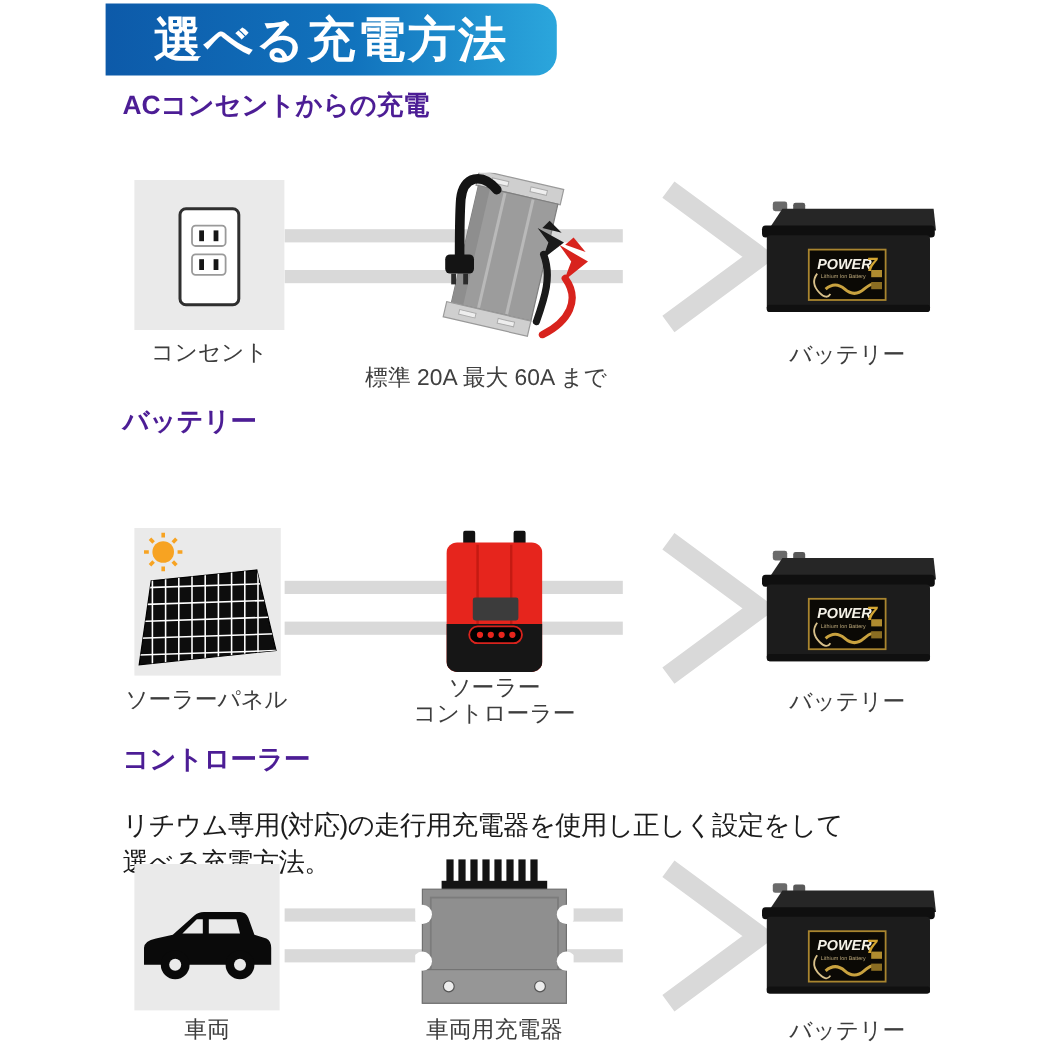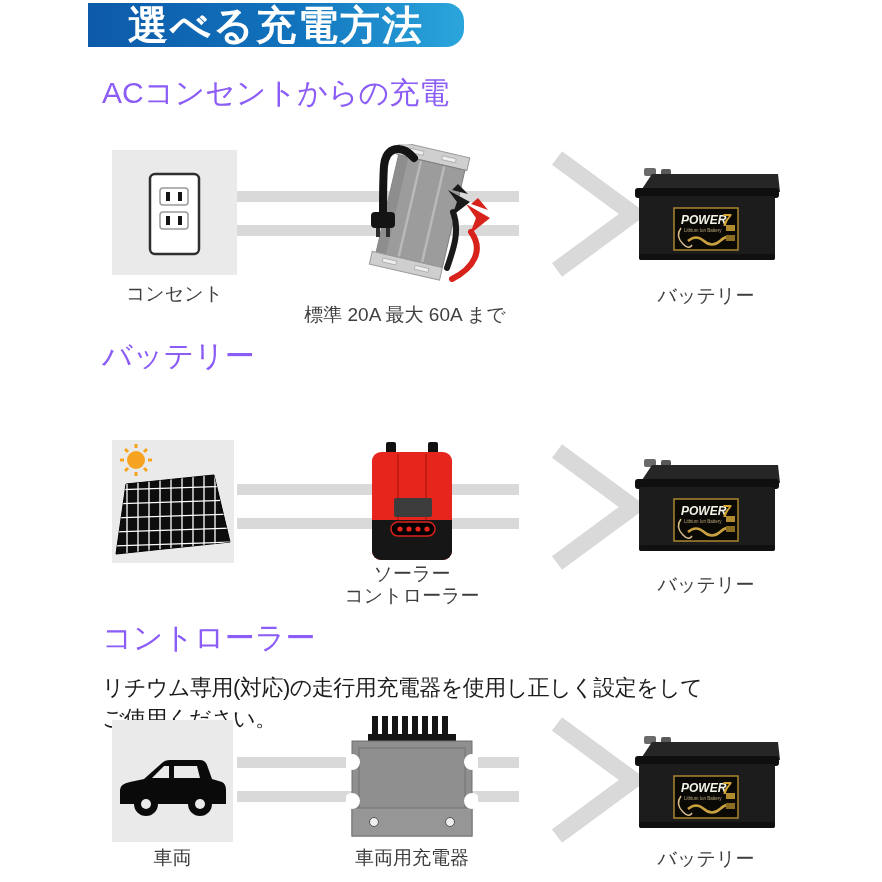--- a/index.html
+++ b/index.html
@@ -1,23 +1,23 @@
 <!DOCTYPE html>
 <html><head>
 <meta charset="utf-8">
 <style>
   html,body{margin:0;padding:0;background:#fff;}
   body{font-family:"Liberation Sans","DejaVu Sans",sans-serif;}
   #stage{position:relative;width:882px;height:882px;background:#fff;overflow:hidden;}
   .abs{position:absolute;}
-  .banner{left:88px;top:3px;width:376px;height:44px;border-radius:0 18px 18px 0;
+  .banner{left:88px;top:3px;width:376px;height:60px;border-radius:0 18px 18px 0;
           background:linear-gradient(90deg,#0d5aa9 0%,#1173bd 55%,#2ba6dc 100%);
           display:flex;align-items:center;justify-content:center;}
   .banner span{color:#fff;font-size:40px;font-weight:bold;letter-spacing:2px;}
-  .sec-head{font-size:30px;font-weight:normal;color:#8b5cf6;white-space:nowrap;}
+  .sec-head{font-size:22px;font-weight:bold;color:#4c1d95;white-space:nowrap;}
   .sec-body{font-size:22px;color:#1c1c1c;line-height:31px;white-space:nowrap;letter-spacing:-0.5px;}
   .graybox{background:#eaeaea;}
   .cap{font-size:19px;color:#3d3d3d;text-align:center;white-space:nowrap;}
   .cap2{line-height:22px;}
   .note{font-size:19px;color:#404040;text-align:center;white-space:nowrap;}
   svg{display:block;}
 </style>
 </head>
 <body>
 
@@ -166,30 +166,31 @@
     <rect x="44" y="42" width="64" height="42" fill="#0b0905" stroke="#a9852f" stroke-width="1.5"></rect>
     <text x="51" y="58" font-size="12" font-style="italic" font-weight="bold" fill="#f5f2e8">POWER</text>
     <text x="92" y="60" font-size="16" font-style="italic" font-weight="bold" fill="#d4a633">7</text>
     <text x="54" y="66" font-size="4.5" fill="#bba77a">Lithium Ion Battery</text>
     <path d="M 51,62 q -6,8 2,16 q 6,6 9,1" fill="none" stroke="#d8c08a" stroke-width="1.5"></path>
     <path d="M 58,75 q 8,-7 16,0 t 16,0 t 10,-2" fill="none" stroke="#c9a23f" stroke-width="2.5"></path>
     <rect x="96" y="59" width="9" height="6" fill="#b08c2f"></rect>
     <rect x="96" y="69" width="9" height="6" fill="#8a6d22"></rect>
   </svg>
 
+  <div class="abs cap" style="left:97px;top:570px;width:150px;">ソーラーパネル</div>
   <div class="abs cap cap2" style="left:327px;top:563px;width:170px;">
     <div>ソーラー</div>
     <div>コントローラー</div>
   </div>
   <div class="abs cap" style="left:630px;top:572px;width:152px;">バッテリー</div>
 
   <div class="abs sec-head" style="left:102px;top:618px;">コントローラー</div>
   <div class="abs sec-body" style="left:102px;top:650px;margin-top:22px;">
     <div>リチウム専用(対応)の走行用充電器を使用し正しく設定をして</div>
-    <div>ご使用ください。</div>
+    <div>選べる充電方法。</div>
   </div>
 
   <svg class="abs" style="left:237px;top:716px;" width="405" height="130" viewBox="0 0 405 130">
     <rect x="0" y="41" width="282" height="11" fill="#d9d9d9"></rect>
     <rect x="0" y="75" width="282" height="11" fill="#d9d9d9"></rect>
     <polyline points="320,8 396,64 320,120" fill="none" stroke="#d9d9d9" stroke-width="17"></polyline>
   </svg>
 
   <div class="abs graybox" style="left:112px;top:720px;width:121px;height:122px;">
     <svg width="121" height="122" viewBox="0 0 121 122">

